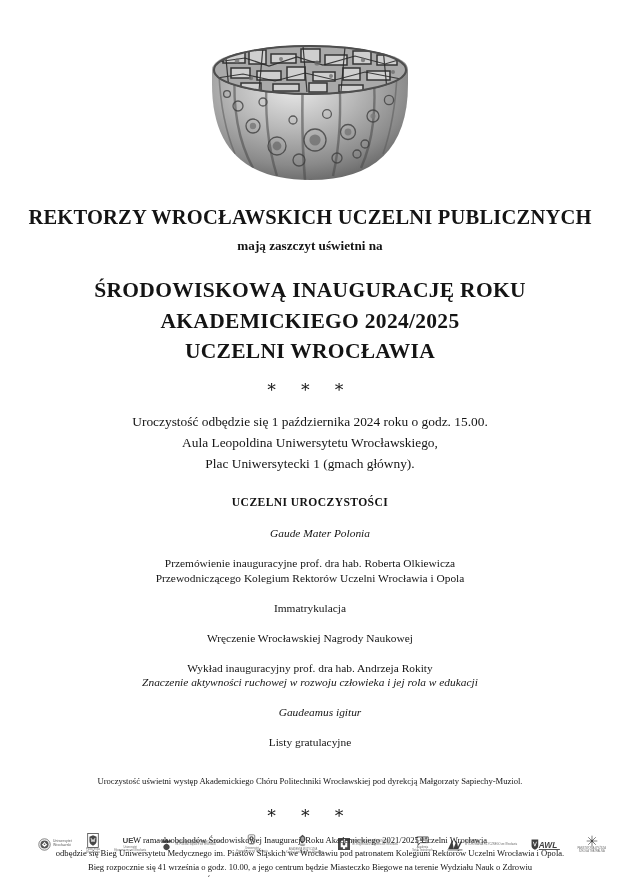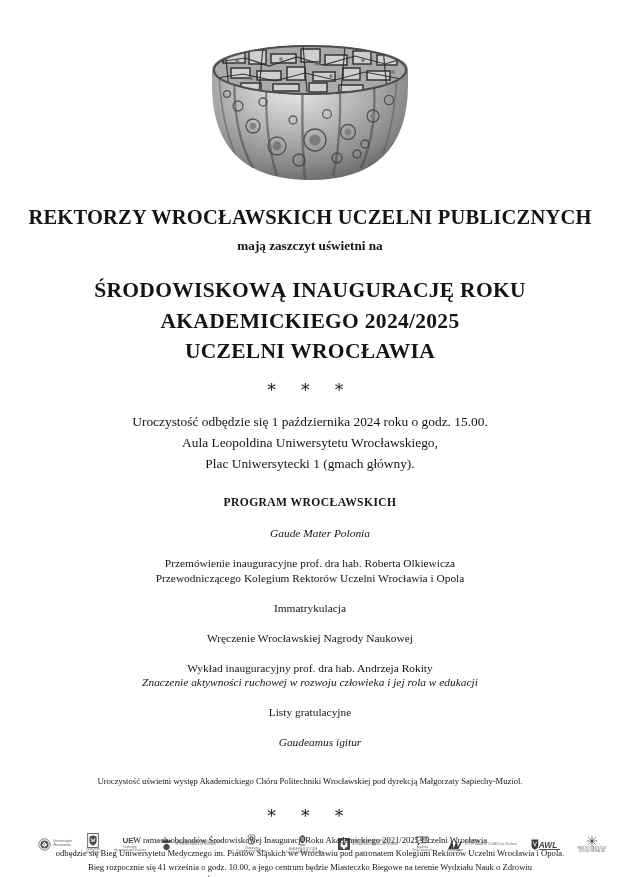--- a/index.html
+++ b/index.html
@@ -302,21 +302,21 @@
   </div>
 
   <div class="stars">∗ ∗ ∗</div>
 
   <div class="details">
     <div>Uroczystość odbędzie się 1 października 2024 roku o godz. 15.00.</div>
     <div>Aula Leopoldina Uniwersytetu Wrocławskiego,</div>
     <div>Plac Uniwersytecki 1 (gmach główny).</div>
   </div>
 
-  <div class="program-title">PROGRAM WROCŁAWSKICH</div>
+  <div class="program-title">UCZELNI UROCZYSTOŚCI</div>
 
   <div class="program">
 
     <div class="p-item italic">
       <span>Gaude Mater Polonia</span>
     </div>
 
     <div class="p-item">
       <span>Przemówienie inauguracyjne prof. dra hab. Roberta Olkiewicza</span>
       <span class="plain2">Przewodniczącego Kolegium Rektorów Uczelni Wrocławia i Opola</span>
@@ -328,26 +328,26 @@
 
     <div class="p-item">
       <span>Wręczenie Wrocławskiej Nagrody Naukowej</span>
     </div>
 
     <div class="p-item">
       <span>Wykład inauguracyjny prof. dra hab. Andrzeja Rokity</span>
       <span class="sub">Znaczenie aktywności ruchowej w rozwoju człowieka i jej rola w edukacji</span>
     </div>
 
+    <div class="p-item italic">
+      <span>Gaudeamus igitur</span>
+    </div>
+
     <div class="p-item">
       <span>Listy gratulacyjne</span>
-    </div>
-
-    <div class="p-item italic">
-      <span>Gaudeamus igitur</span>
     </div>
   </div>
 
   <div class="choir">Uroczystość uświetni występ Akademickiego Chóru Politechniki Wrocławskiej pod dyrekcją Małgorzaty Sapiechy-Muziol.</div>
 
   <div class="stars bottom">∗ ∗ ∗</div>
 
   <div class="footnote">
     <div>W ramach obchodów Środowiskowej Inauguracji Roku Akademickiego 2021/2025 Uczelni Wrocławia</div>
     <div>odbędzie się Bieg Uniwersytetu Medycznego im. Piastów Śląskich we Wrocławiu pod patronatem Kolegium Rektorów Uczelni Wrocławia i Opola.</div>

